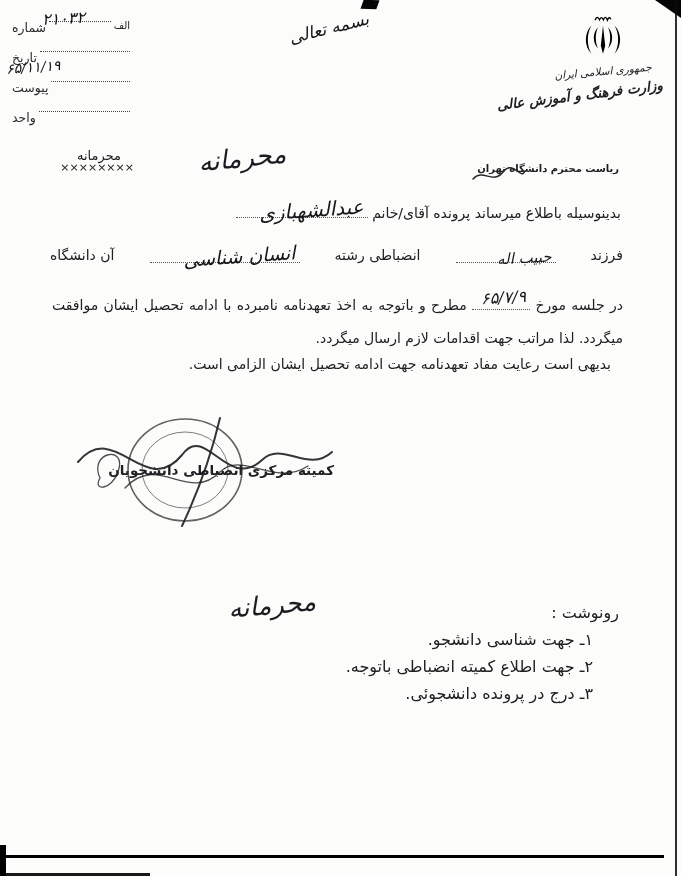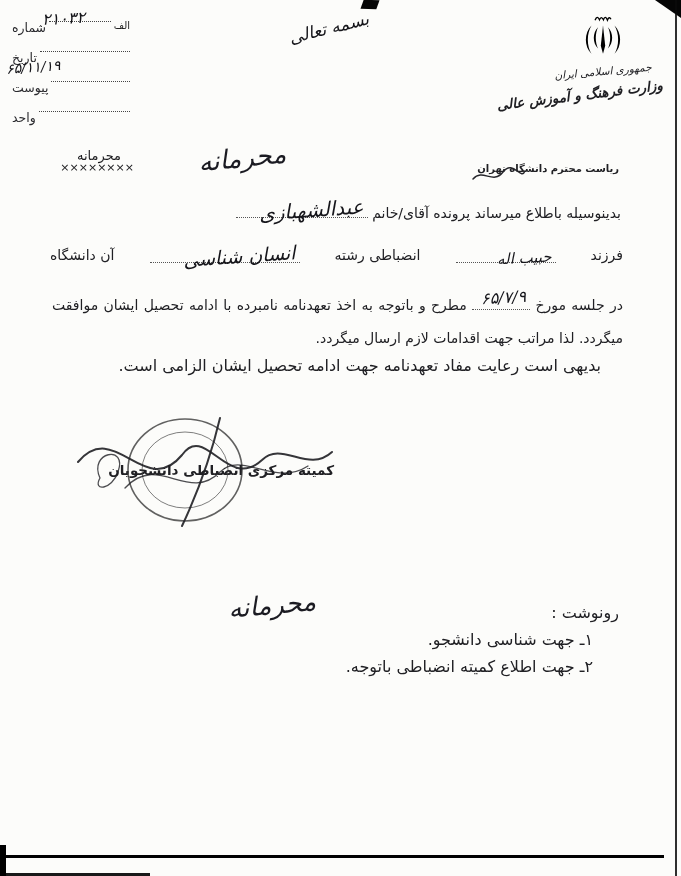--- a/index.html
+++ b/index.html
@@ -69,21 +69,21 @@
   .student-row { position:absolute; right:58px; left:50px; top:247px; display:flex;
     justify-content:space-between; align-items:flex-end; font-size:14px; }
   .lead-father { width:100px; }
   .lead-father .hand { font-size:15px; transform:rotate(-3deg); }
   .lead-major { width:150px; }
   .lead-major .hand { font-size:19px; transform:rotate(-4deg); }
   .para { position:absolute; right:58px; left:52px; top:289px; font-size:14px;
     line-height:33px; text-align:justify; }
   .lead-date { width:58px; }
   .lead-date .hand { font-size:16px; transform:rotate(-3deg); }
-  .note { position:absolute; right:80px; left:52px; top:356px; font-size:16px; }
+  .note { position:absolute; right:70px; left:52px; top:356px; font-size:14px; }
 
   
   .committee-caption { position:absolute; left:86px; top:462px; width:248px;
     font-size:13.5px; font-weight:bold; z-index:1; }
   .seal { position:absolute; left:70px; top:400px; z-index:2; }
   .ring { fill:none; stroke:#3a3a3a; stroke-width:1.6; opacity:.8; }
   .ring.inner { stroke-width:1; opacity:.65; }
   .sig { fill:none; stroke:#1f1f24; stroke-width:2; stroke-linecap:round; opacity:.9; }
   .sig.thin { stroke-width:1.3; opacity:.8; }
   .sealtext { font-size:7px; fill:#333; opacity:.8; }
@@ -198,15 +198,16 @@
     <path class="sig" d="M150,18 C142,52 128,92 112,126"></path>
     <path class="sig thin" d="M30,78 C18,52 58,44 48,72 C42,90 22,92 30,78"></path>
   </svg>
 
   <div class="hand-big mah-bottom">محرمانه</div>
 
   <div class="copies">
     <div>رونوشت :</div>
     <div class="copy-item">۱ـ جهت شناسی دانشجو.</div>
     <div class="copy-item">۲ـ جهت اطلاع کمیته انضباطی باتوجه.</div>
+    <div class="copy-item">۳ـ درج در پرونده دانشجوئی.</div>
   </div>
 
 </div>
 
 </body></html>

